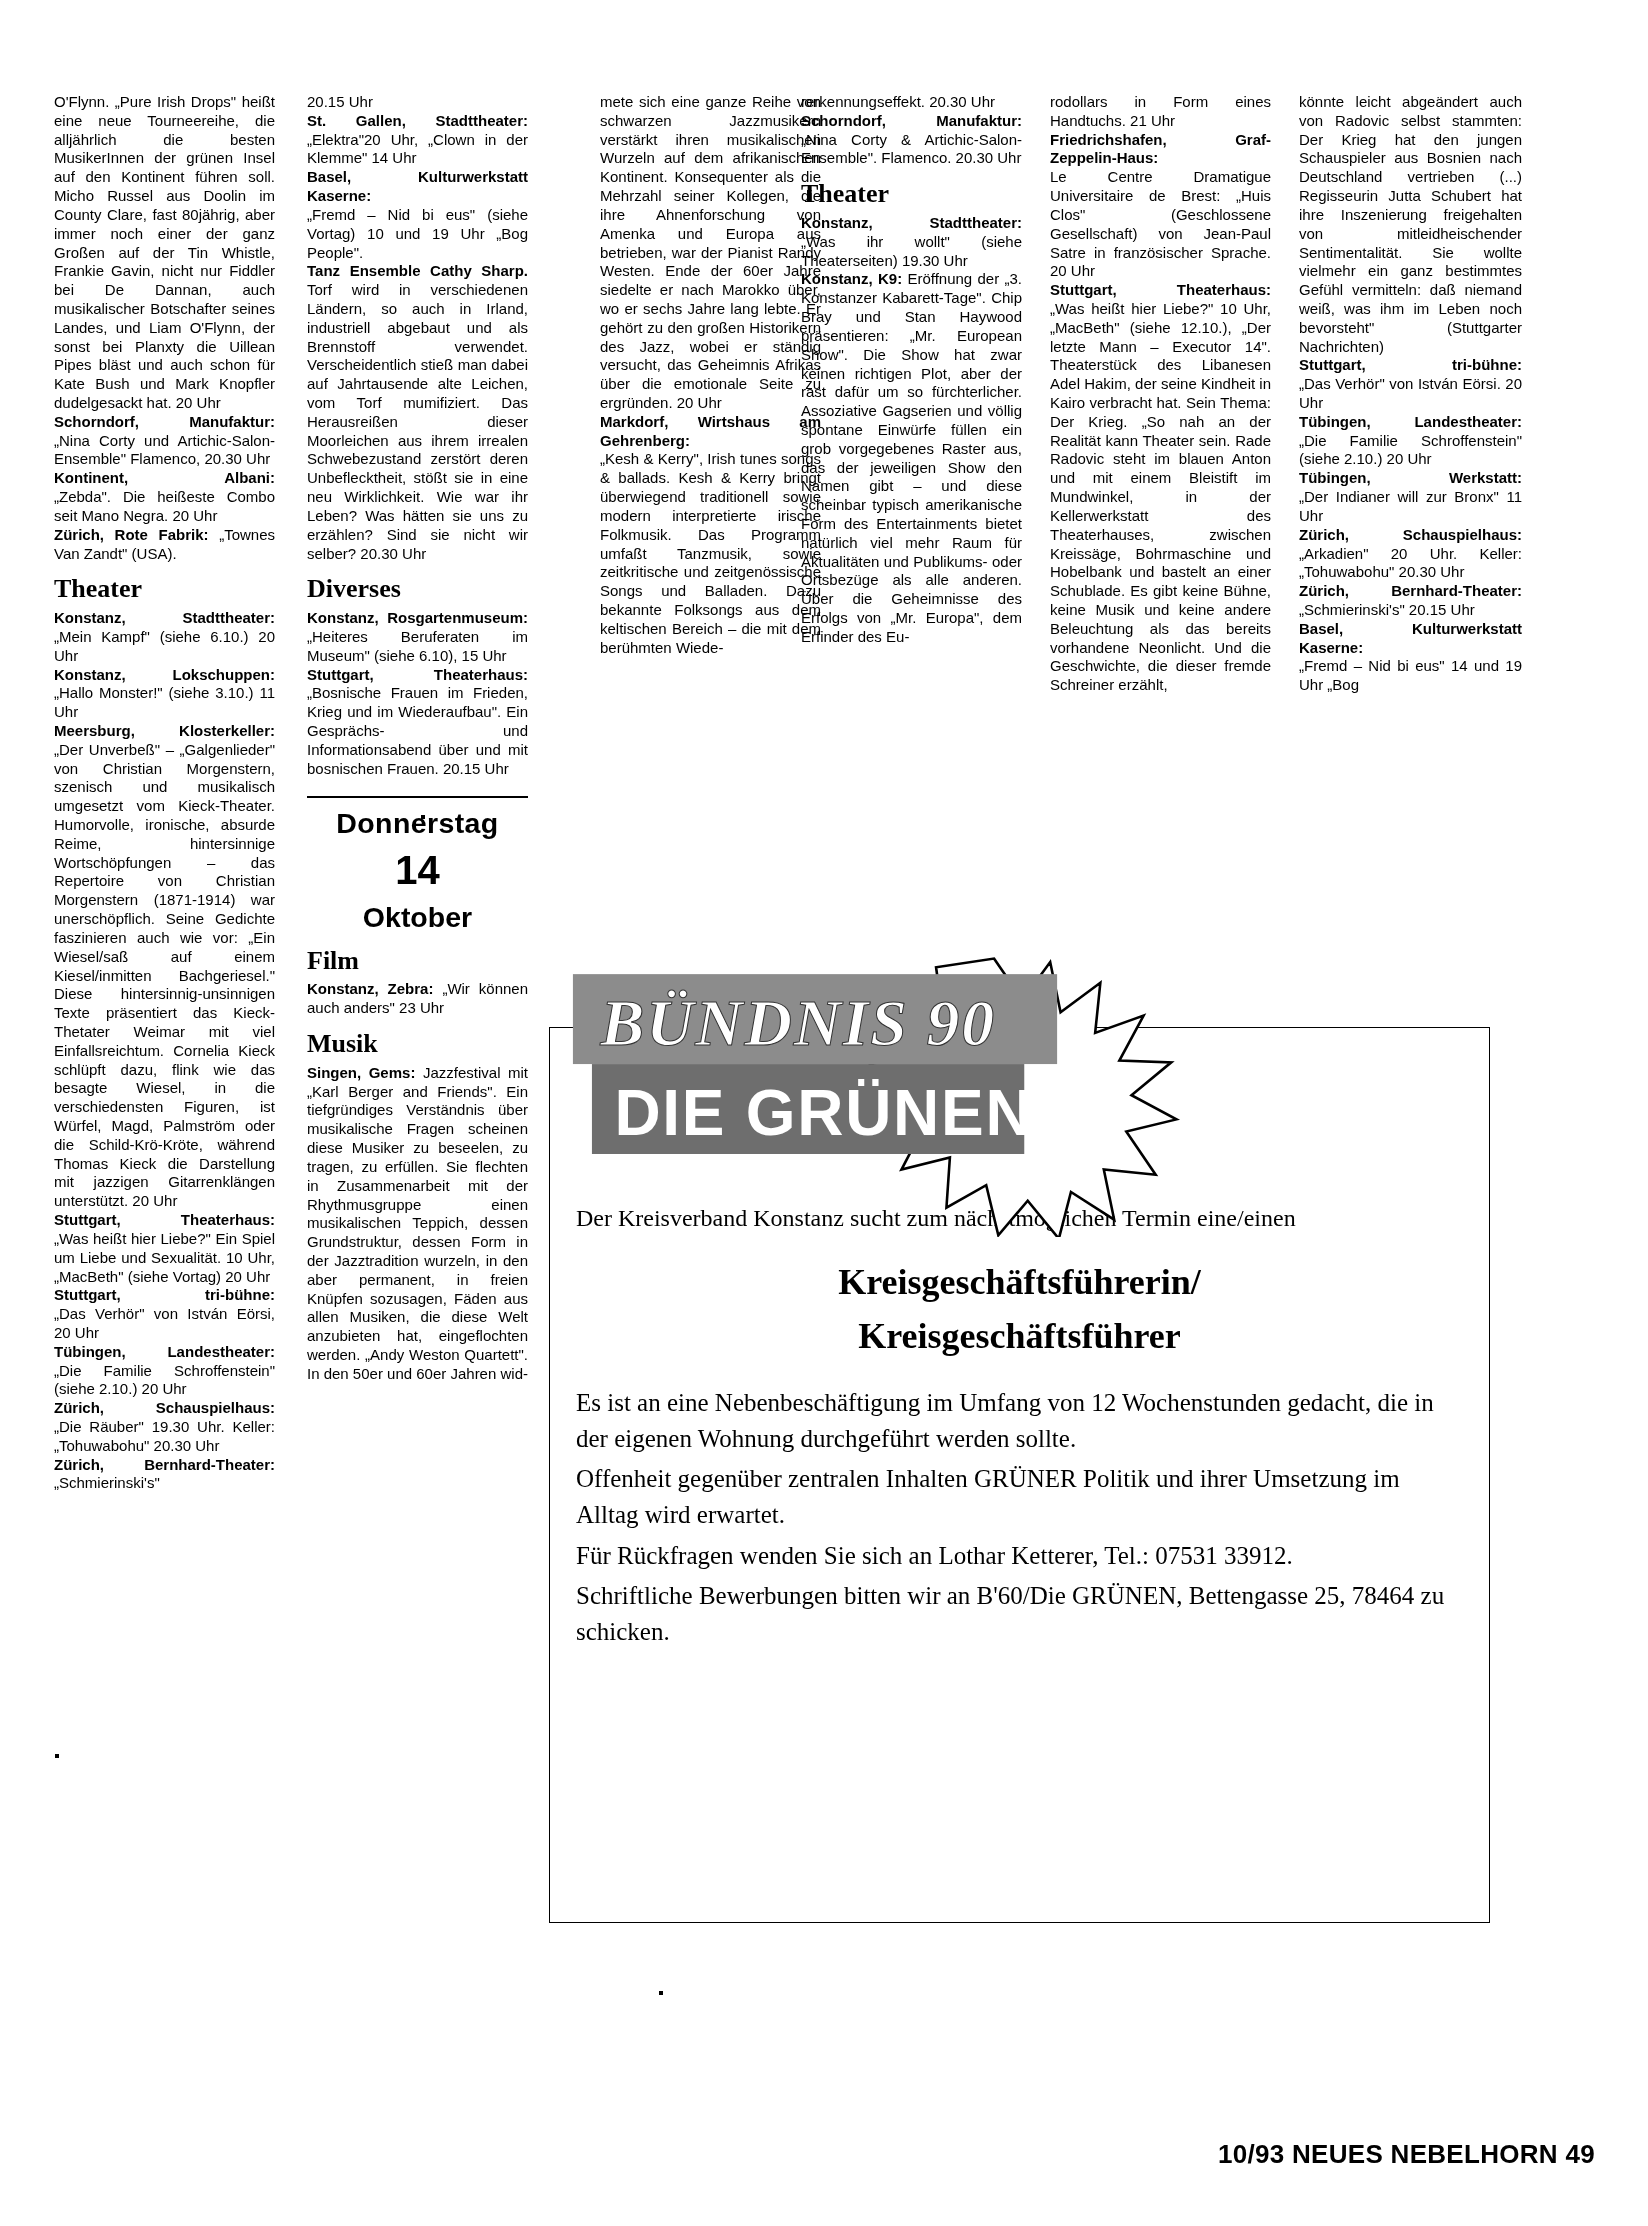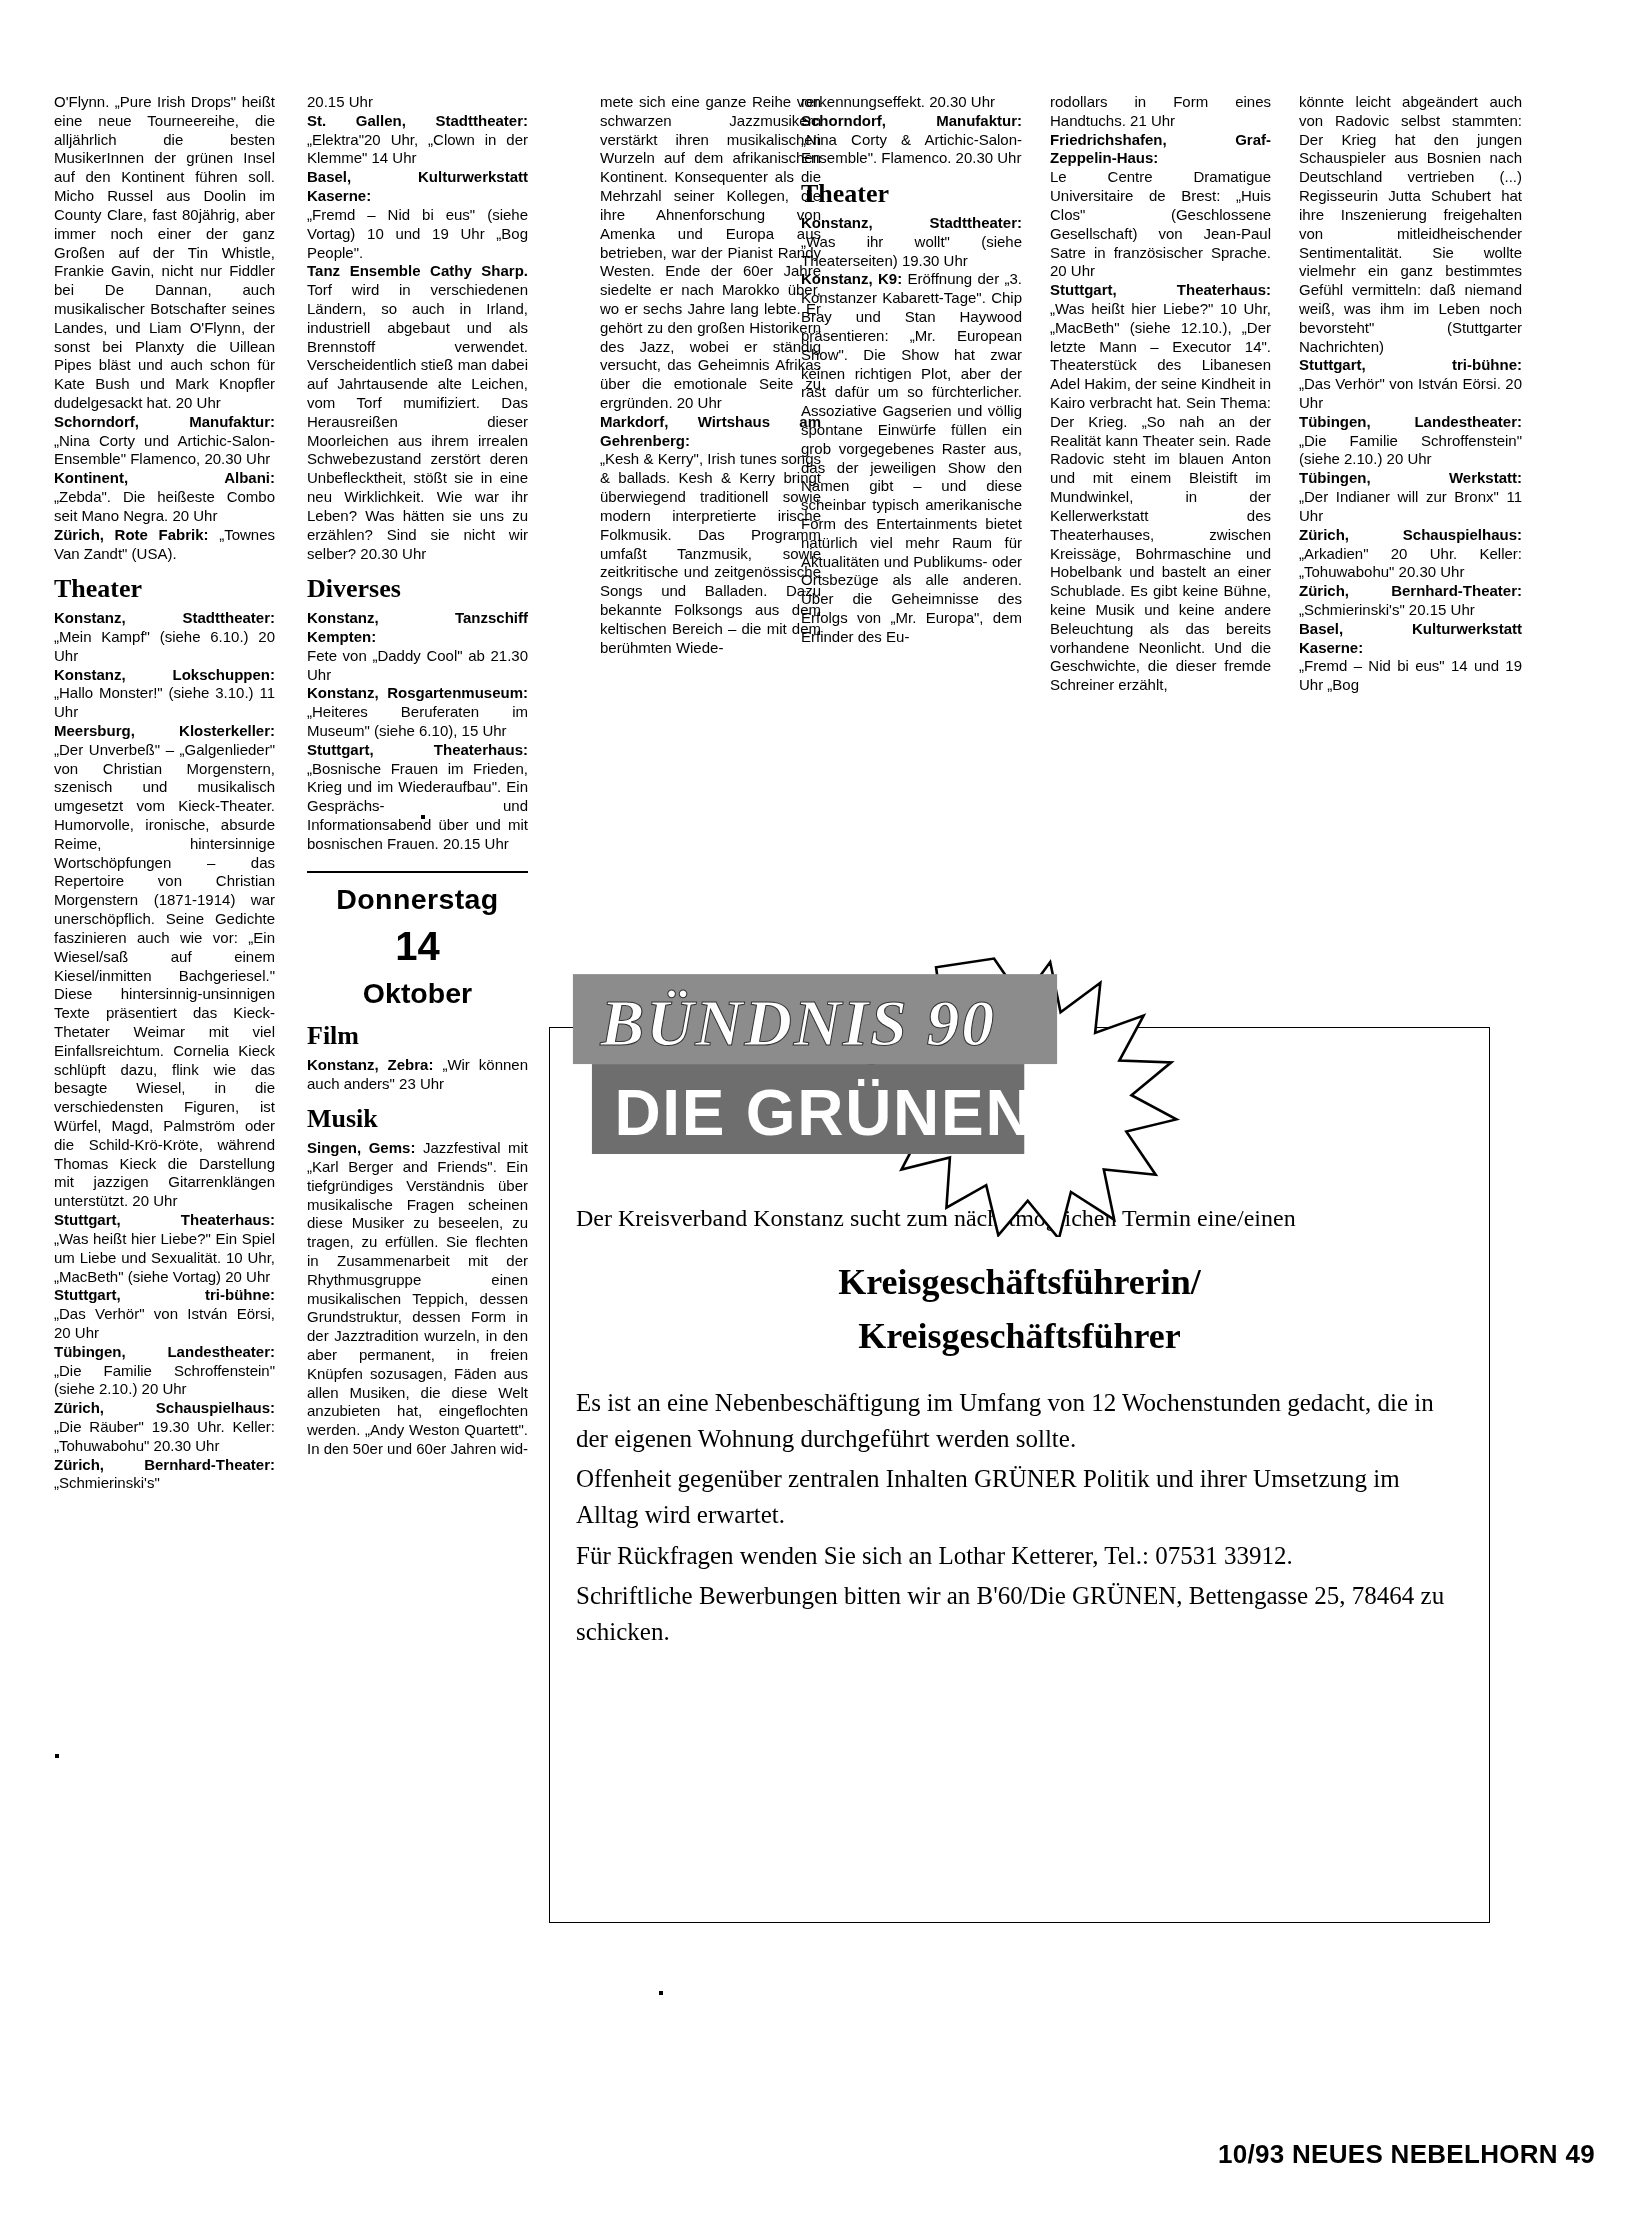--- a/index.html
+++ b/index.html
@@ -172,21 +172,20 @@
       <p class="entry"><span class="lead">Zürich, Schauspielhaus:</span><span> „Die Räuber" 19.30 Uhr. Keller: „Tohuwabohu" 20.30 Uhr</span></p>
       <p class="entry"><span class="lead">Zürich, Bernhard-Theater:</span><span> „Schmierinski's"</span></p>
     </div>
 
     <div class="col c2">
       <p>20.15 Uhr</p>
       <p class="entry"><span class="lead">St. Gallen, Stadttheater:</span><span> „Elektra"20 Uhr, „Clown in der Klemme" 14 Uhr</span></p>
       <p class="entry"><span class="lead">Basel, Kulturwerkstatt Kaserne:</span><span> „Fremd – Nid bi eus" (siehe Vortag) 10 und 19 Uhr „Bog People".</span></p>
       <p class="entry"><span class="lead-inline">Tanz Ensemble Cathy Sharp.</span><span> Torf wird in verschiedenen Ländern, so auch in Irland, industriell abgebaut und als Brennstoff verwendet. Verscheidentlich stieß man dabei auf Jahrtausende alte Leichen, vom Torf mumifiziert. Das Herausreißen dieser Moorleichen aus ihrem irrealen Schwebezustand zerstört deren Unbeflecktheit, stößt sie in eine neu Wirklichkeit. Wie war ihr Leben? Was hätten sie uns zu erzählen? Sind sie nicht wir selber? 20.30 Uhr</span></p>
       <div class="sec-head">Diverses</div>
-      <p class="entry"><span class="lead">Konstanz, Tanzschiff Kempten:</span><span> Fete von „Daddy Cool" ab 21.30 Uhr</span></p>
       <p class="entry"><span class="lead">Konstanz, Rosgartenmuseum:</span><span> „Heiteres Beruferaten im Museum" (siehe 6.10), 15 Uhr</span></p>
       <p class="entry"><span class="lead">Stuttgart, Theaterhaus:</span><span> „Bosnische Frauen im Frieden, Krieg und im Wiederaufbau". Ein Gesprächs- und Informationsabend über und mit bosnischen Frauen. 20.15 Uhr</span></p>
 
       <div class="dateblock">
         <div class="dow">Donnerstag</div>
         <div class="daynum">14</div>
         <div class="month">Oktober</div>
       </div>
 
       <div class="sec-head">Film</div>

